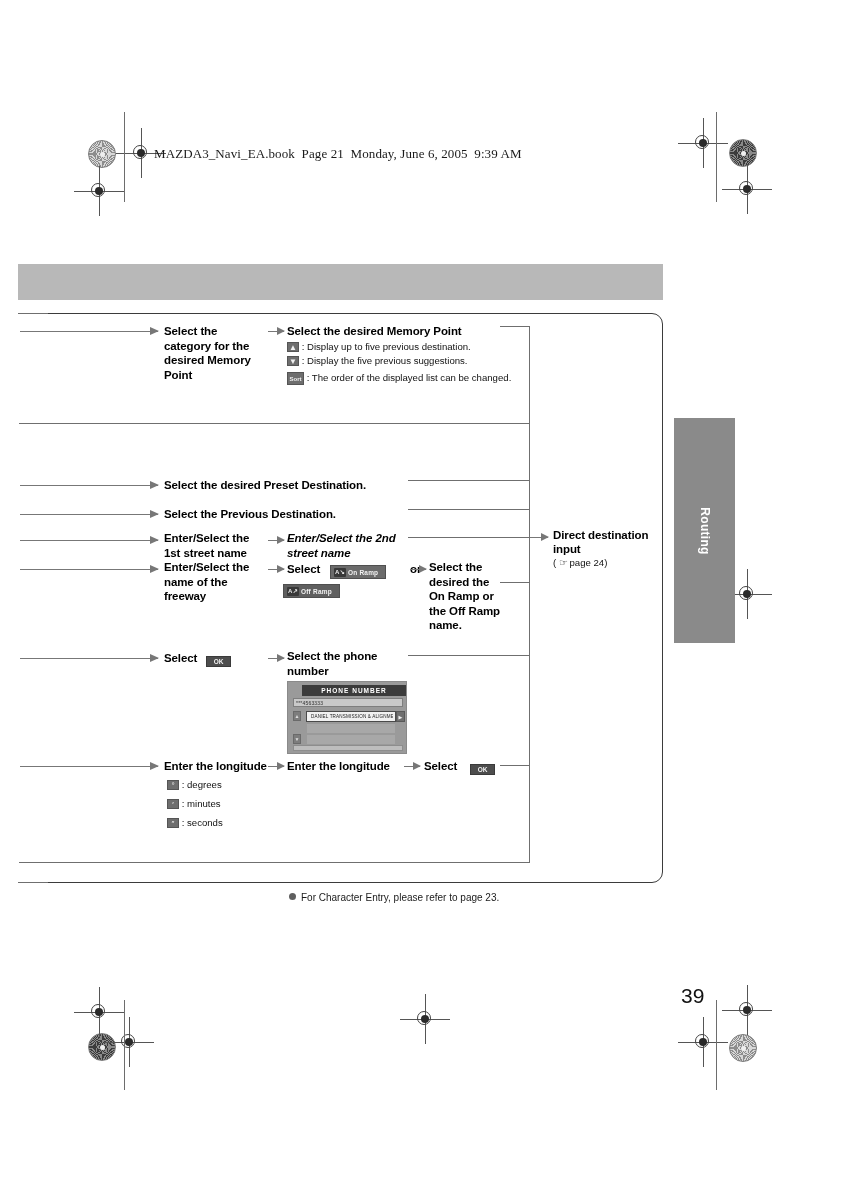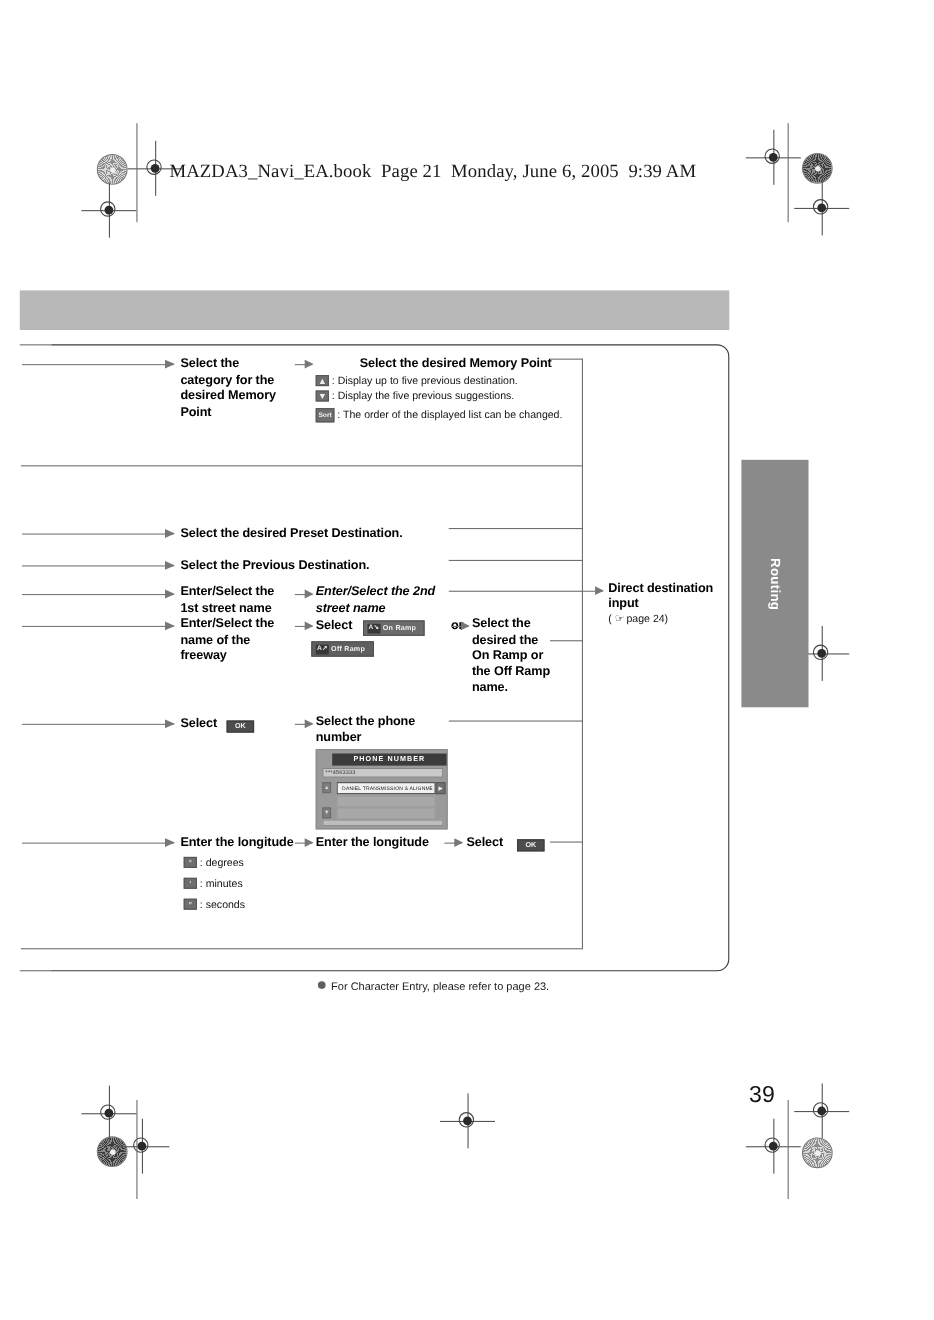--- a/index.html
+++ b/index.html
@@ -22,21 +22,21 @@
         repeating-conic-gradient(from 0deg,#8d8d8d 0deg 4deg,#d8d8d8 4deg 8deg);
       border:1px solid #7a7a7a;box-sizing:border-box;}
   .rosette.dark{background:repeating-conic-gradient(from 0deg,#3c3c3c 0deg 4deg,#8a8a8a 4deg 8deg);}
   .rosette::after{content:"";position:absolute;left:50%;top:50%;width:5px;height:5px;
       margin:-2.5px 0 0 -2.5px;border-radius:50%;background:#efefef;}
 
   .thinline{position:absolute;background:#6d6d6d;}
 
   
   .bookhdr{position:absolute;left:154px;top:146px;font-family:"Liberation Serif",serif;
-      font-size:17px;color:#1a1a1a;white-space:pre;letter-spacing:.1px;}
+      font-size:13px;color:#1a1a1a;white-space:pre;letter-spacing:.1px;}
 
   
   .greyband{position:absolute;left:18px;top:264px;width:645px;height:36px;background:#b8b8b8;}
 
   
   .frame{position:absolute;left:18px;top:313px;width:645px;height:570px;
       border:1px solid #3b3b3b;border-radius:11px;box-sizing:border-box;background:#fff;}
   .frame-cut{position:absolute;left:17px;top:312px;width:30px;height:572px;background:#fff;}
 
   
@@ -204,21 +204,21 @@
 <div class="divider" style="left:19px;top:423px;width:510px;"></div>
 <div class="divider" style="left:19px;top:862px;width:510px;"></div>
 
 <div class="inarrow" style="left:20px;top:331px;width:138px;"></div>
 <div class="stepttl" style="left:164px;top:324px;width:112px;white-space:pre-line;">Select the
 category for the
 desired  Memory
 Point</div>
 
 <div class="midarrow" style="left:268px;top:331px;width:16px;"></div>
-<div class="stepttl" style="left:287px;top:324px;width:230px;margin-left:40px;">Select the desired Memory Point</div>
+<div class="stepttl" style="left:287px;top:324px;width:230px;">Select the desired Memory Point</div>
 
 <div class="note" style="left:287px;top:340px;">
   <span class="key arrow">▲</span>
   <span>: Display up to five previous destination.</span>
 </div>
 <div class="note" style="left:287px;top:354px;">
   <span class="key arrow">▼</span>
   <span>: Display the five previous suggestions.</span>
 </div>
 <div class="note" style="left:287px;top:371px;">

